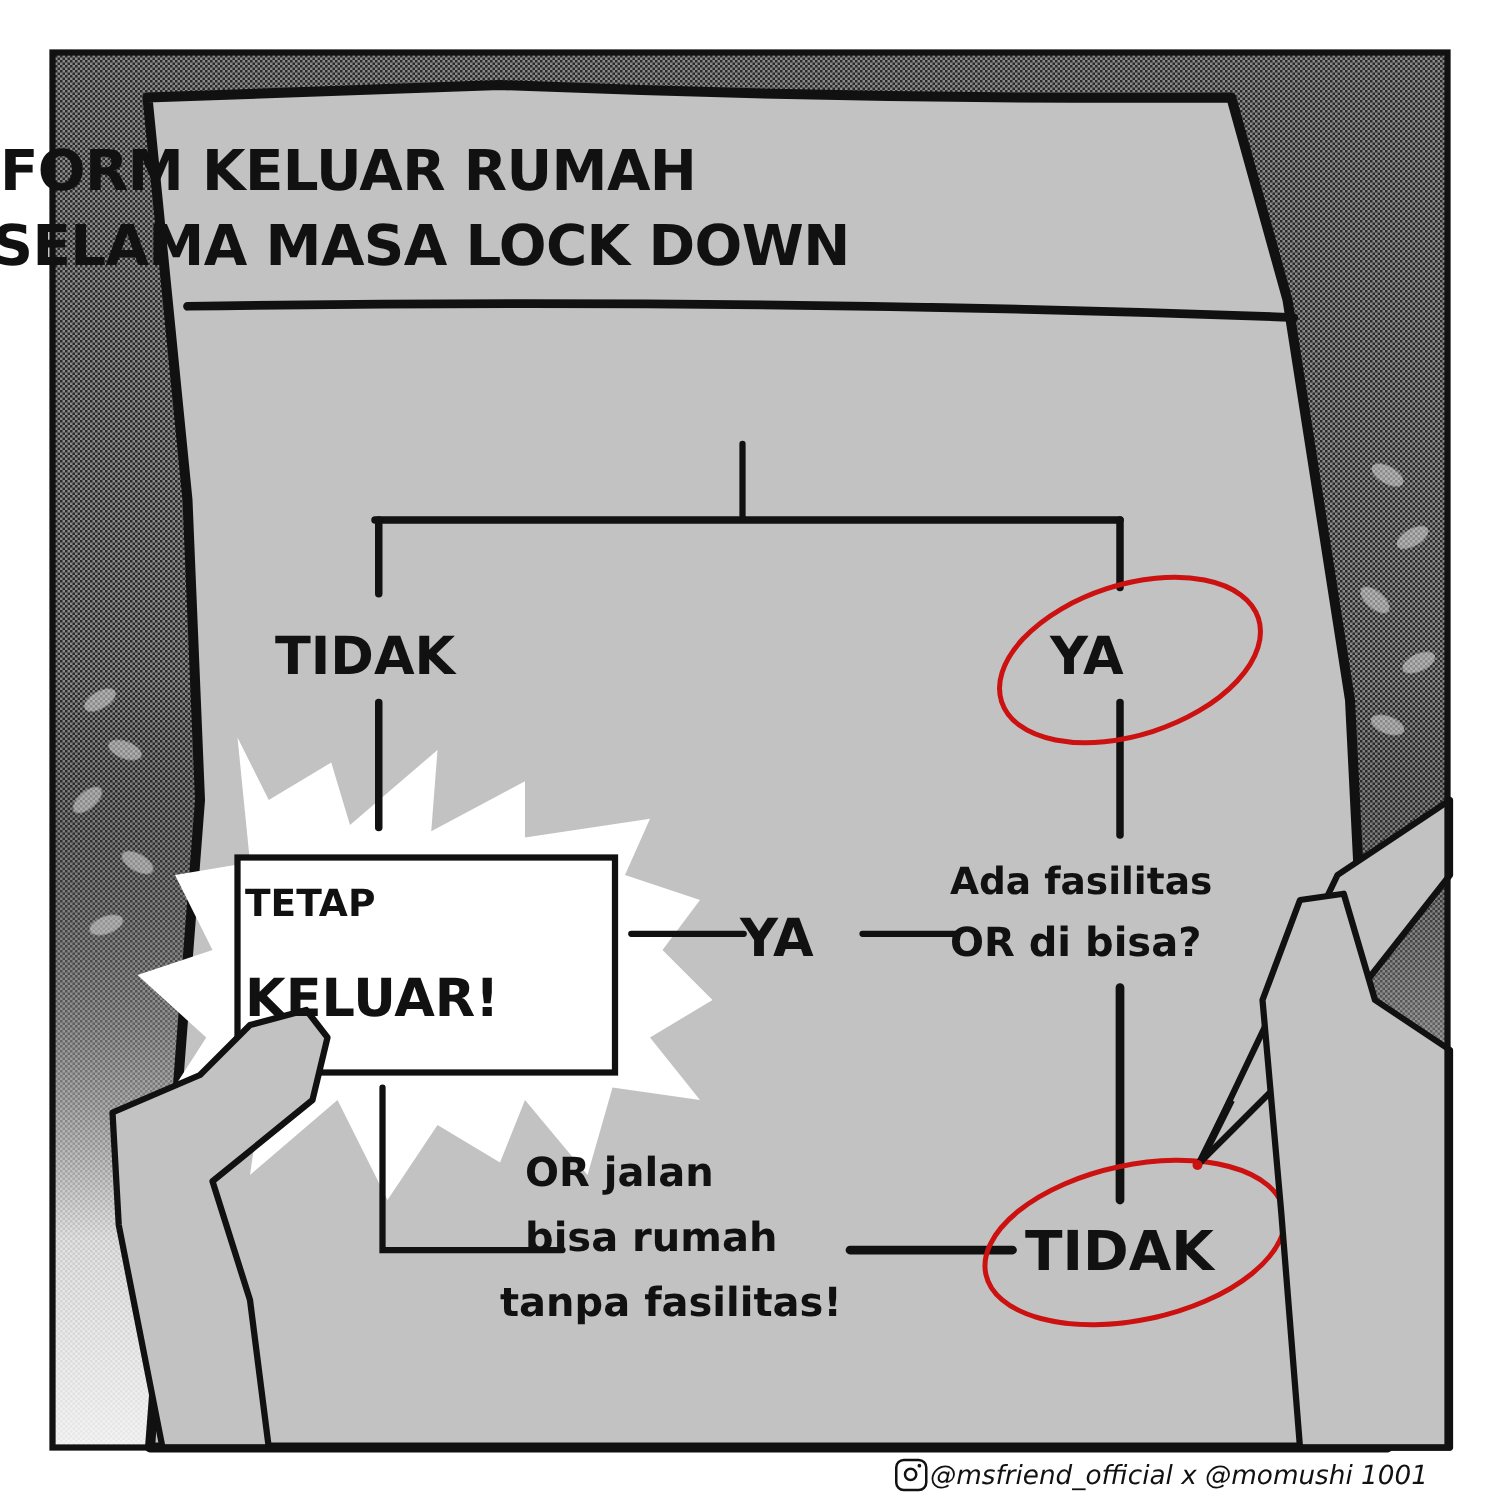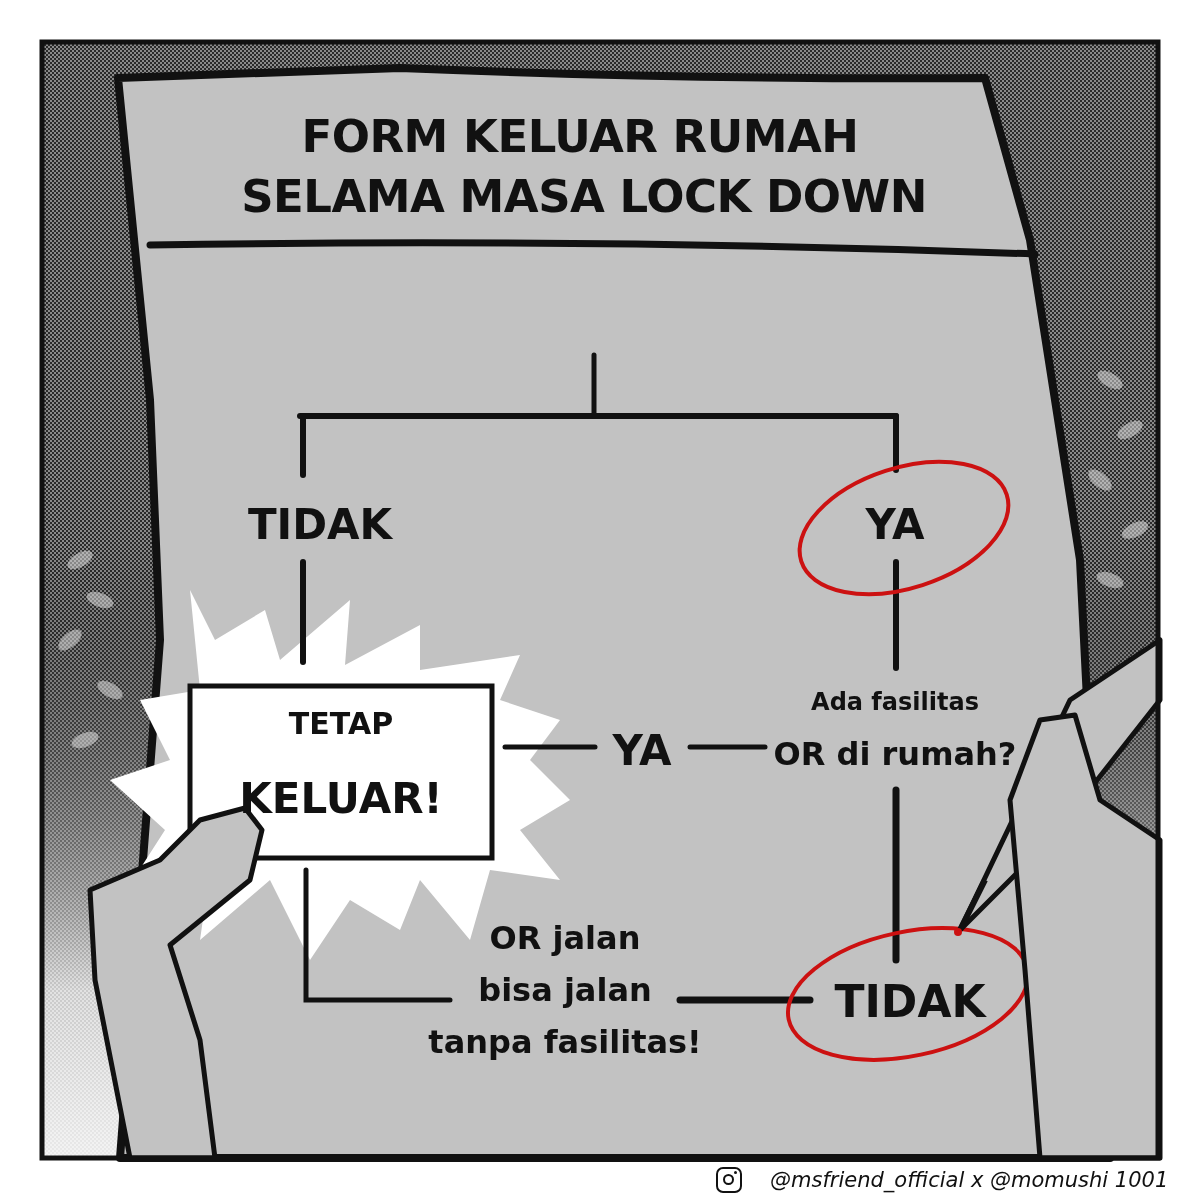--- a/index.html
+++ b/index.html
@@ -1,20 +1,20 @@
 <!DOCTYPE html>
 <html><head>
 <meta charset="utf-8">
 <style>
   html, body { margin:0; padding:0; background:#ffffff; }
   body { width:1200px; height:1200px; position:relative; overflow:hidden; font-family:"DejaVu Sans", "Liberation Sans", sans-serif; }
   #panel { position:absolute; left:0; top:0; width:1200px; height:1200px; }
-  .t { position:absolute; font-weight:bold; color:#111; white-space:nowrap; text-align:center; line-height:1.18; }
+  .t { position:absolute; font-weight:bold; color:#111; white-space:nowrap; text-align:left; line-height:1.18; }
   .title { left:0; width:1160px; font-size:45px; letter-spacing:-0.5px; }
-  .credit { position:absolute; left:716px; top:1162px; height:36px; display:flex; align-items:center; gap:28px; font-family:"DejaVu Sans", sans-serif; font-size:21px; color:#111; font-style:italic; font-weight:normal; }
+  .credit { position:absolute; left:716px; top:1162px; height:36px; display:flex; align-items:center; gap:2px; font-family:"DejaVu Sans", sans-serif; font-size:21px; color:#111; font-style:italic; font-weight:normal; }
   .ig { width:26px; height:26px; border:2.5px solid #111; border-radius:7px; position:relative; box-sizing:border-box; }
   .ig::before { content:""; position:absolute; left:5px; top:5px; width:11px; height:11px; border:2.5px solid #111; border-radius:50%; box-sizing:border-box; }
   .ig::after { content:""; position:absolute; right:3px; top:2px; width:3px; height:3px; background:#111; border-radius:50%; }
 </style>
 </head>
 <body>
 
 <div id="panel">
   <svg width="1200" height="1200" viewBox="0 0 1200 1200" xmlns="http://www.w3.org/2000/svg">
     <defs>
@@ -88,26 +88,26 @@
 
 
   <div class="t" style="left:220px; width:200px; top:500px; font-size:42px;">TIDAK</div>
   <div class="t" style="left:840px; width:110px; top:500px; font-size:42px;">YA</div>
 
   <div class="t" style="left:196px; width:290px; top:706px; font-size:30px;">TETAP</div>
   <div class="t" style="left:196px; width:290px; top:774px; font-size:42px;">KELUAR!</div>
 
   <div class="t" style="left:592px; width:100px; top:726px; font-size:42px;">YA</div>
 
-  <div class="t" style="left:760px; width:270px; top:688px; font-size:24px;">Ada fasilitas</div>
-  <div class="t" style="left:760px; width:270px; top:736px; font-size:32px;">OR di rumah?</div>
+  <div class="t" style="left:760px; width:270px; top:688px; font-size:30px;">Ada fasilitas</div>
+  <div class="t" style="left:760px; width:270px; top:736px; font-size:32px;">OR di bisa?</div>
 
   <div class="t" style="left:820px; width:180px; top:976px; font-size:44px;">TIDAK</div>
 
   <div class="t" style="left:420px; width:290px; top:920px; font-size:32px;">OR jalan</div>
-  <div class="t" style="left:420px; width:290px; top:972px; font-size:32px;">bisa jalan</div>
+  <div class="t" style="left:420px; width:290px; top:972px; font-size:32px;">bisa rumah</div>
   <div class="t" style="left:400px; width:330px; top:1024px; font-size:32px;">tanpa fasilitas!</div>
 
   <div class="credit">
     <span class="ig"></span>
     <span>@msfriend_official x @momushi 1001</span>
   </div>
 </div>
 
 </body></html>

